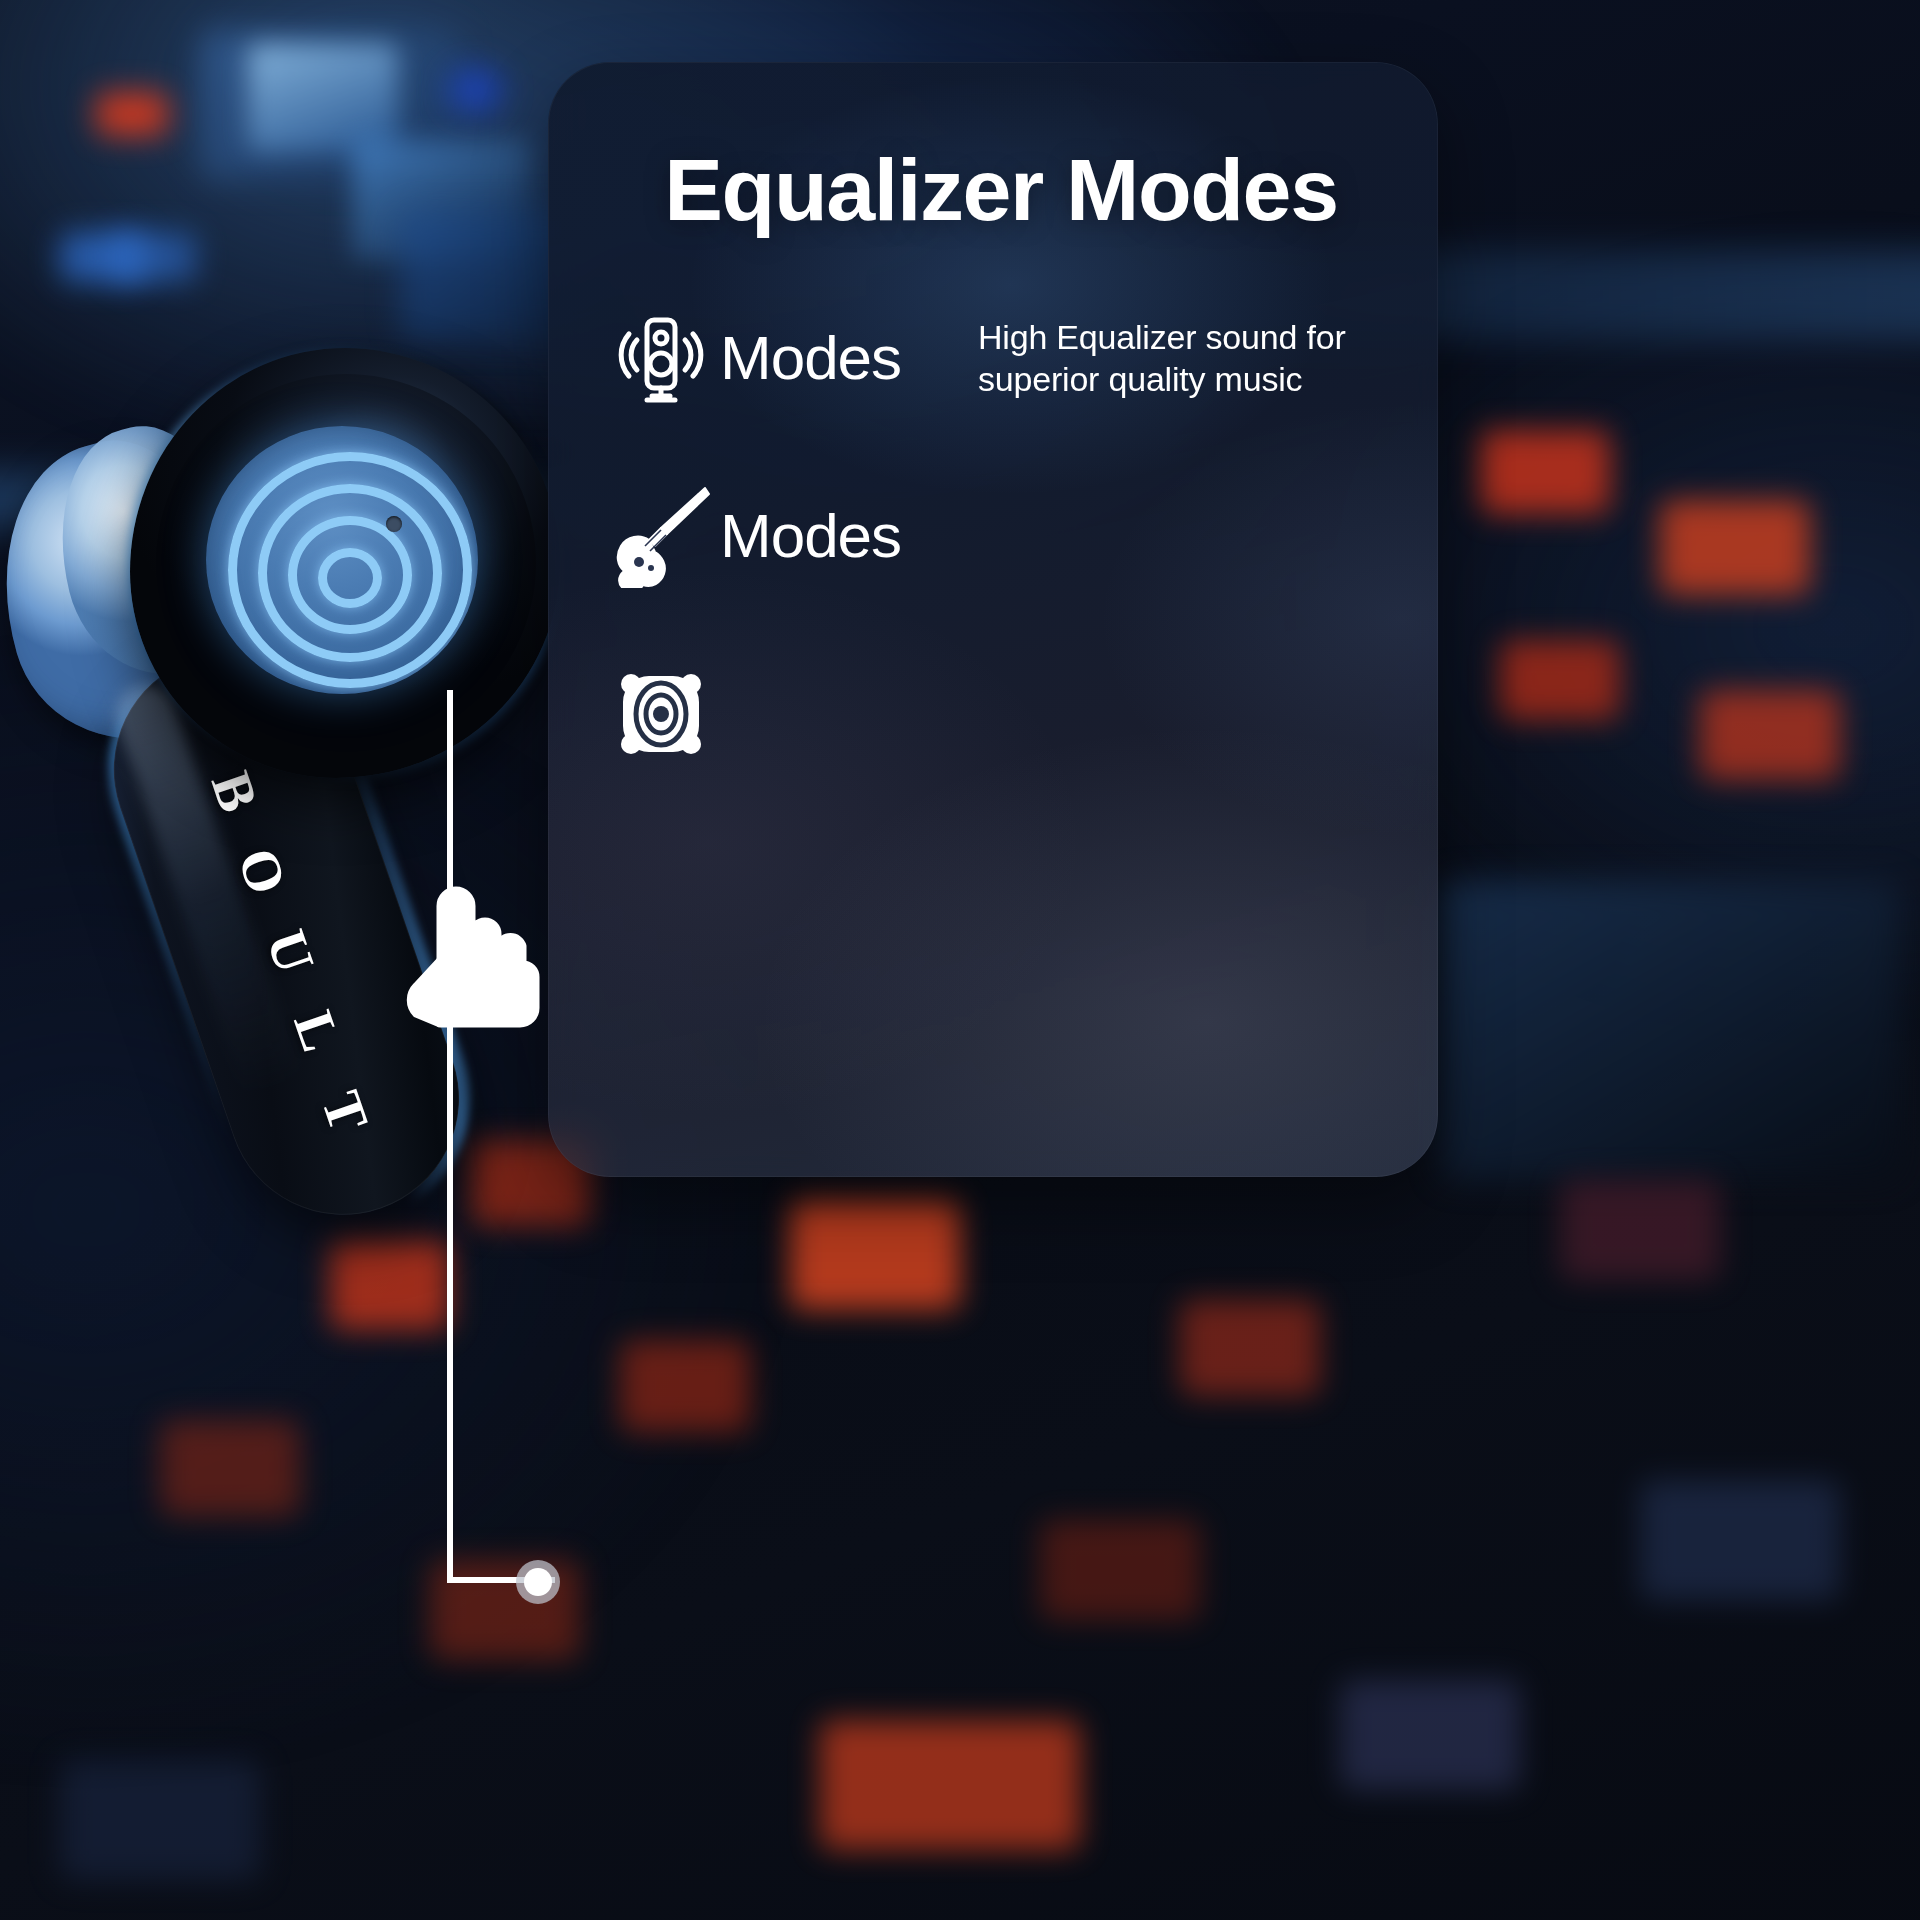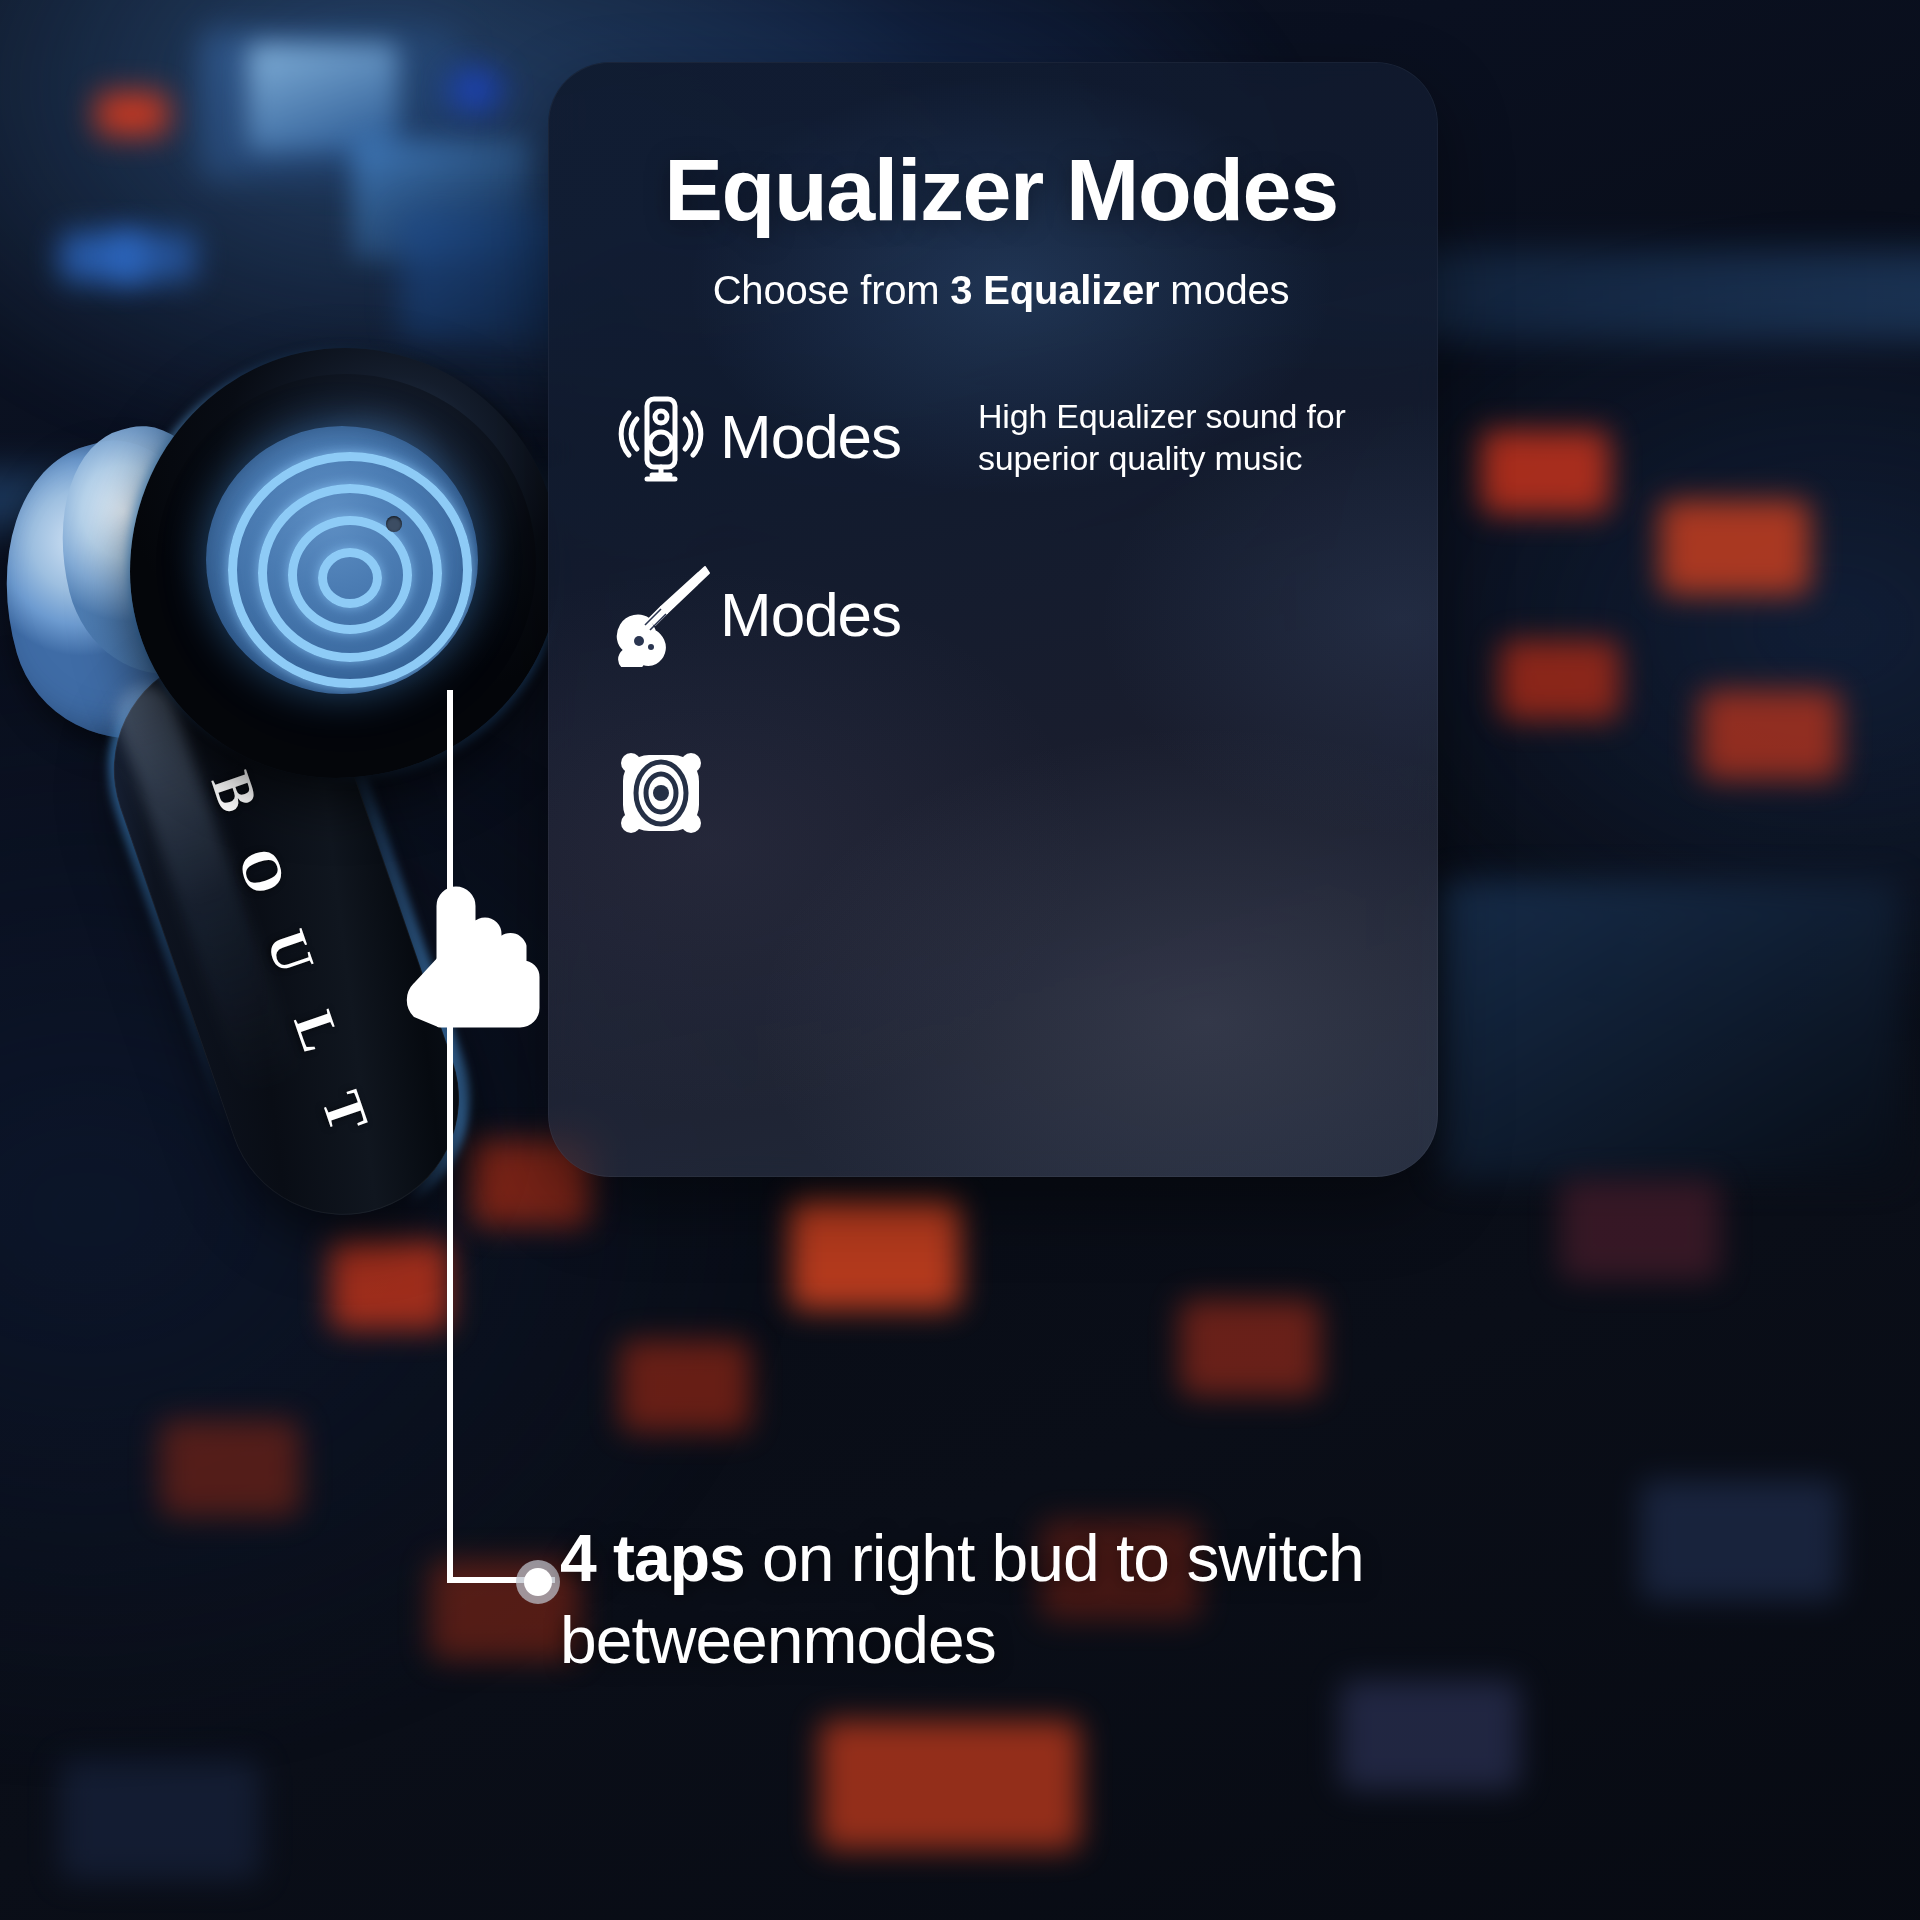--- a/index.html
+++ b/index.html
@@ -225,21 +225,20 @@
   </svg>
   <div class="dot-out"></div>
   <div class="dot-in"></div>
 
   <div class="card">
     <div class="card-glow"></div>
     <div class="card-inner">
 
       <div class="title">Equalizer Modes</div>
 
-      <div class="subtitle"><span>Choose from </span><b>3 Equalizer</b><span> modes</span></div>
 
       <div class="modes">
 
         <div class="mode-row">
           <div class="mode-icon">
             <svg width="104" height="104" viewBox="0 0 104 104">
               <g fill="none" stroke="#ffffff" stroke-width="5" stroke-linecap="round">
                 <rect x="38" y="14" width="28" height="68" rx="7"></rect>
                 <circle cx="52" cy="32" r="6"></circle>
                 <circle cx="52" cy="58" r="11"></circle>
@@ -292,15 +291,14 @@
               </g>
               <circle cx="52" cy="52" r="8" fill="#253046"></circle>
             </svg>
           </div>
         </div>
 
       </div>
     </div>
   </div>
 
-  <div class="caption"><b>4 taps</b><span> on right bud to switch betweenmodes</span></div>
 
 </div>
 
 </body></html>

